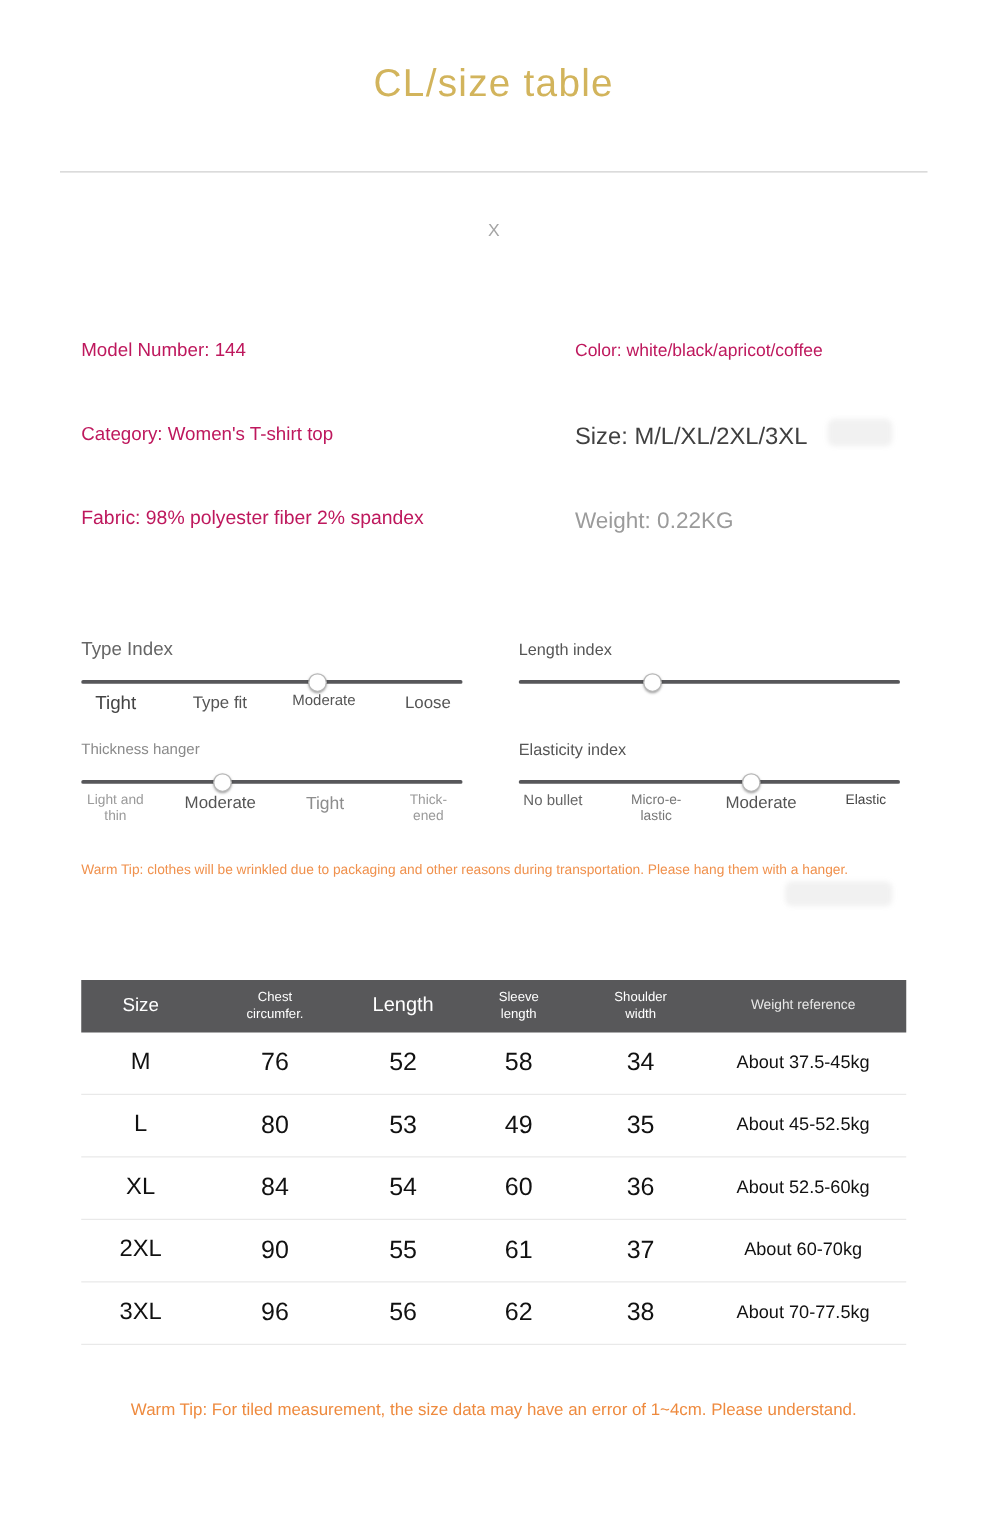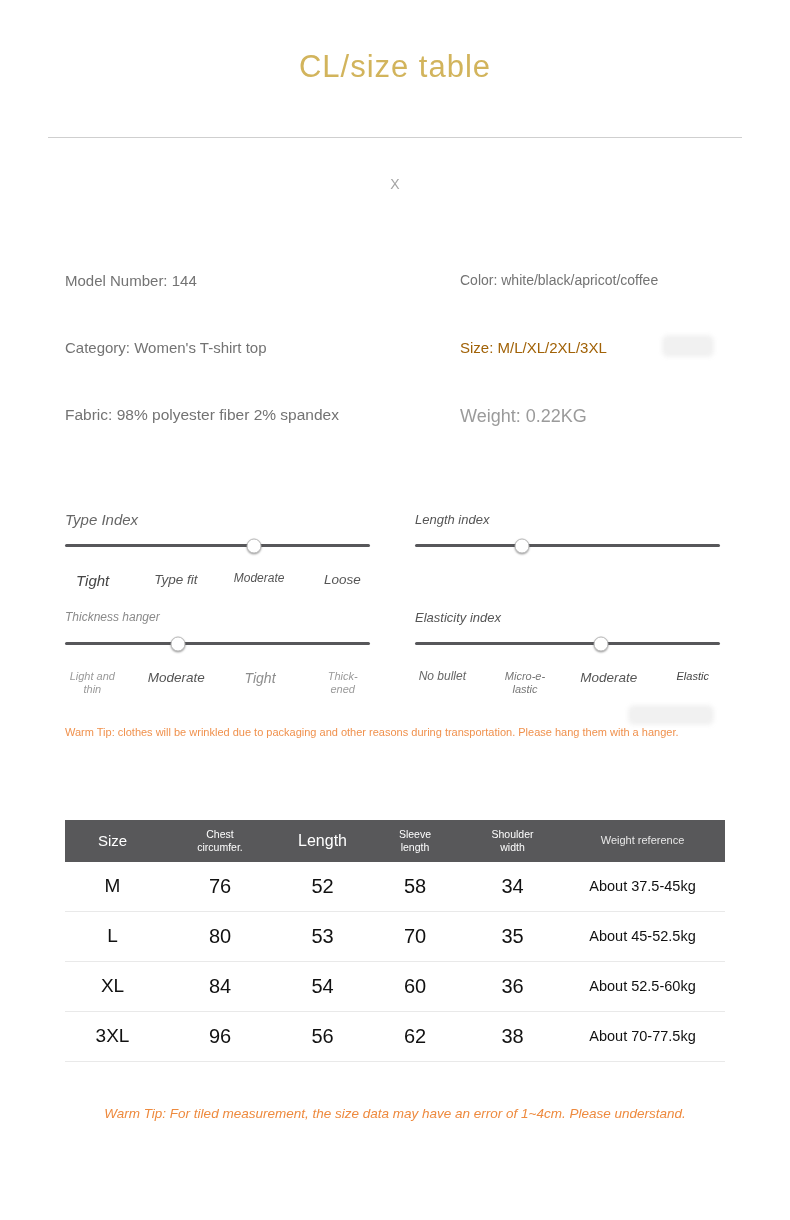--- a/index.html
+++ b/index.html
@@ -11,43 +11,43 @@
 
   .title { padding-top:48px; text-align:center; font-size:31px; line-height:1.2;
            color:#d2b45c; font-weight:400; letter-spacing:1px; }
 
   .divider { margin:52px 48px 0; border-top:1px solid #cfcfcf; height:0; }
 
   .close-x { margin-top:38px; text-align:center; font-size:14px; color:#a5a5a5; cursor:pointer; }
 
   .info-grid { margin:80px 65px 0; display:grid; grid-template-columns:395px 265px;
                grid-auto-rows:67px; align-items:start; }
-  .info-item { font-size:15px; color:#737373; }
+  .info-item { font-size:15px; color:#be185d; }
   .info-item.color-line { font-size:14px; }
   .info-item.fabric-line { font-size:15.5px; }
-  .info-item.size-line { font-size:15px; color:#a16207; }
+  .info-item.size-line { font-size:19px; color:#404040; }
   .info-item.weight-line { font-size:18px; color:#9b9b9b; }
 
   .watermark { position:absolute; background:rgba(120,120,120,0.10); border-radius:6px; filter:blur(2px); }
   .wm1 { left:662px; top:335px; width:52px; height:22px; }
   .wm2 { left:628px; top:705px; width:86px; height:20px; }
 
   .index-grid { margin:38px 65px 0; display:grid; grid-template-columns:305px 305px;
-                column-gap:45px; row-gap:20px;font-style:italic; }
+                column-gap:45px; row-gap:20px; }
   .index-title { font-size:13px; color:#555; line-height:17px; }
   .index-block.type .index-title { font-size:15px; color:#666; }
   .index-block.thickness .index-title { font-size:12px; color:#8a8a8a; }
 
   .track-wrap { position:relative; height:16px; margin-top:10px; }
   .track { position:absolute; left:0; right:0; top:6px; height:3px; background:#57575a; border-radius:2px; }
   .handle { position:absolute; top:7.5px; width:15px; height:15px; background:#fff;
             border:1px solid #b8b8b8; border-radius:50%; transform:translate(-50%,-50%);
             box-shadow:0 1px 2px rgba(0,0,0,0.35); }
 
-  .index-labels { display:flex; margin-top:18px;gap:28px; }
+  .index-labels { display:flex; margin-top:0;gap:28px; }
   .index-labels span { flex:1; text-align:center; font-size:13.5px; color:#555;
                        white-space:pre-line; line-height:1.15; }
   .index-block.type .index-labels span:nth-child(1) { font-size:15px; color:#444; }
   .index-block.type .index-labels span:nth-child(3) { font-size:12px; }
   .index-block.length .index-labels span:nth-child(2) { font-size:12px; color:#666; }
   .index-block.thickness .index-labels span:nth-child(1),
   .index-block.thickness .index-labels span:nth-child(4) { font-size:11px; color:#9a9a9a; }
   .index-block.thickness .index-labels span:nth-child(3) { color:#8d8d8d; font-size:14px; }
   .index-block.elasticity .index-labels span:nth-child(1) { font-size:12px; color:#666; }
   .index-block.elasticity .index-labels span:nth-child(2) { font-size:11px; color:#777; }
@@ -61,21 +61,21 @@
   .th { display:flex; align-items:center; justify-content:center; color:#fff;
         font-size:10.5px; text-align:center; white-space:pre-line; line-height:1.2; }
   .th.c1 { font-size:15px; }
   .th.c3 { font-size:16px; }
   .th.c6 { font-size:11px; color:#e8e8e8; }
   .t-row { height:50px; border-bottom:1px solid #e9e9e9; }
   .td { display:flex; align-items:center; justify-content:center; font-size:20px; color:#111; }
   .td.c1 { font-size:19px; }
   .td.c6 { font-size:14.5px; }
 
-  .warm-tip-bottom { margin-top:44px; text-align:center; font-size:13.5px; color:#ee8a3e;font-style:italic; }
+  .warm-tip-bottom { margin-top:44px; text-align:center; font-size:13.5px; color:#ee8a3e; }
 </style>
 </head>
 <body>
 
 <div class="page">
 
   <h1 class="title">CL/size table</h1>
 
   <div class="divider"></div>
 
@@ -171,34 +171,42 @@
       <div class="td c3">52</div>
       <div class="td c4">58</div>
       <div class="td c5">34</div>
       <div class="td c6">About 37.5-45kg</div>
     </div>
 
     <div class="t-row">
       <div class="td c1">L</div>
       <div class="td c2">80</div>
       <div class="td c3">53</div>
-      <div class="td c4">70</div>
+      <div class="td c4">49</div>
       <div class="td c5">35</div>
       <div class="td c6">About 45-52.5kg</div>
     </div>
 
     <div class="t-row">
       <div class="td c1">XL</div>
       <div class="td c2">84</div>
       <div class="td c3">54</div>
       <div class="td c4">60</div>
       <div class="td c5">36</div>
       <div class="td c6">About 52.5-60kg</div>
     </div>
 
+    <div class="t-row">
+      <div class="td c1">2XL</div>
+      <div class="td c2">90</div>
+      <div class="td c3">55</div>
+      <div class="td c4">61</div>
+      <div class="td c5">37</div>
+      <div class="td c6">About 60-70kg</div>
+    </div>
 
     <div class="t-row">
       <div class="td c1">3XL</div>
       <div class="td c2">96</div>
       <div class="td c3">56</div>
       <div class="td c4">62</div>
       <div class="td c5">38</div>
       <div class="td c6">About 70-77.5kg</div>
     </div>
   </div>

